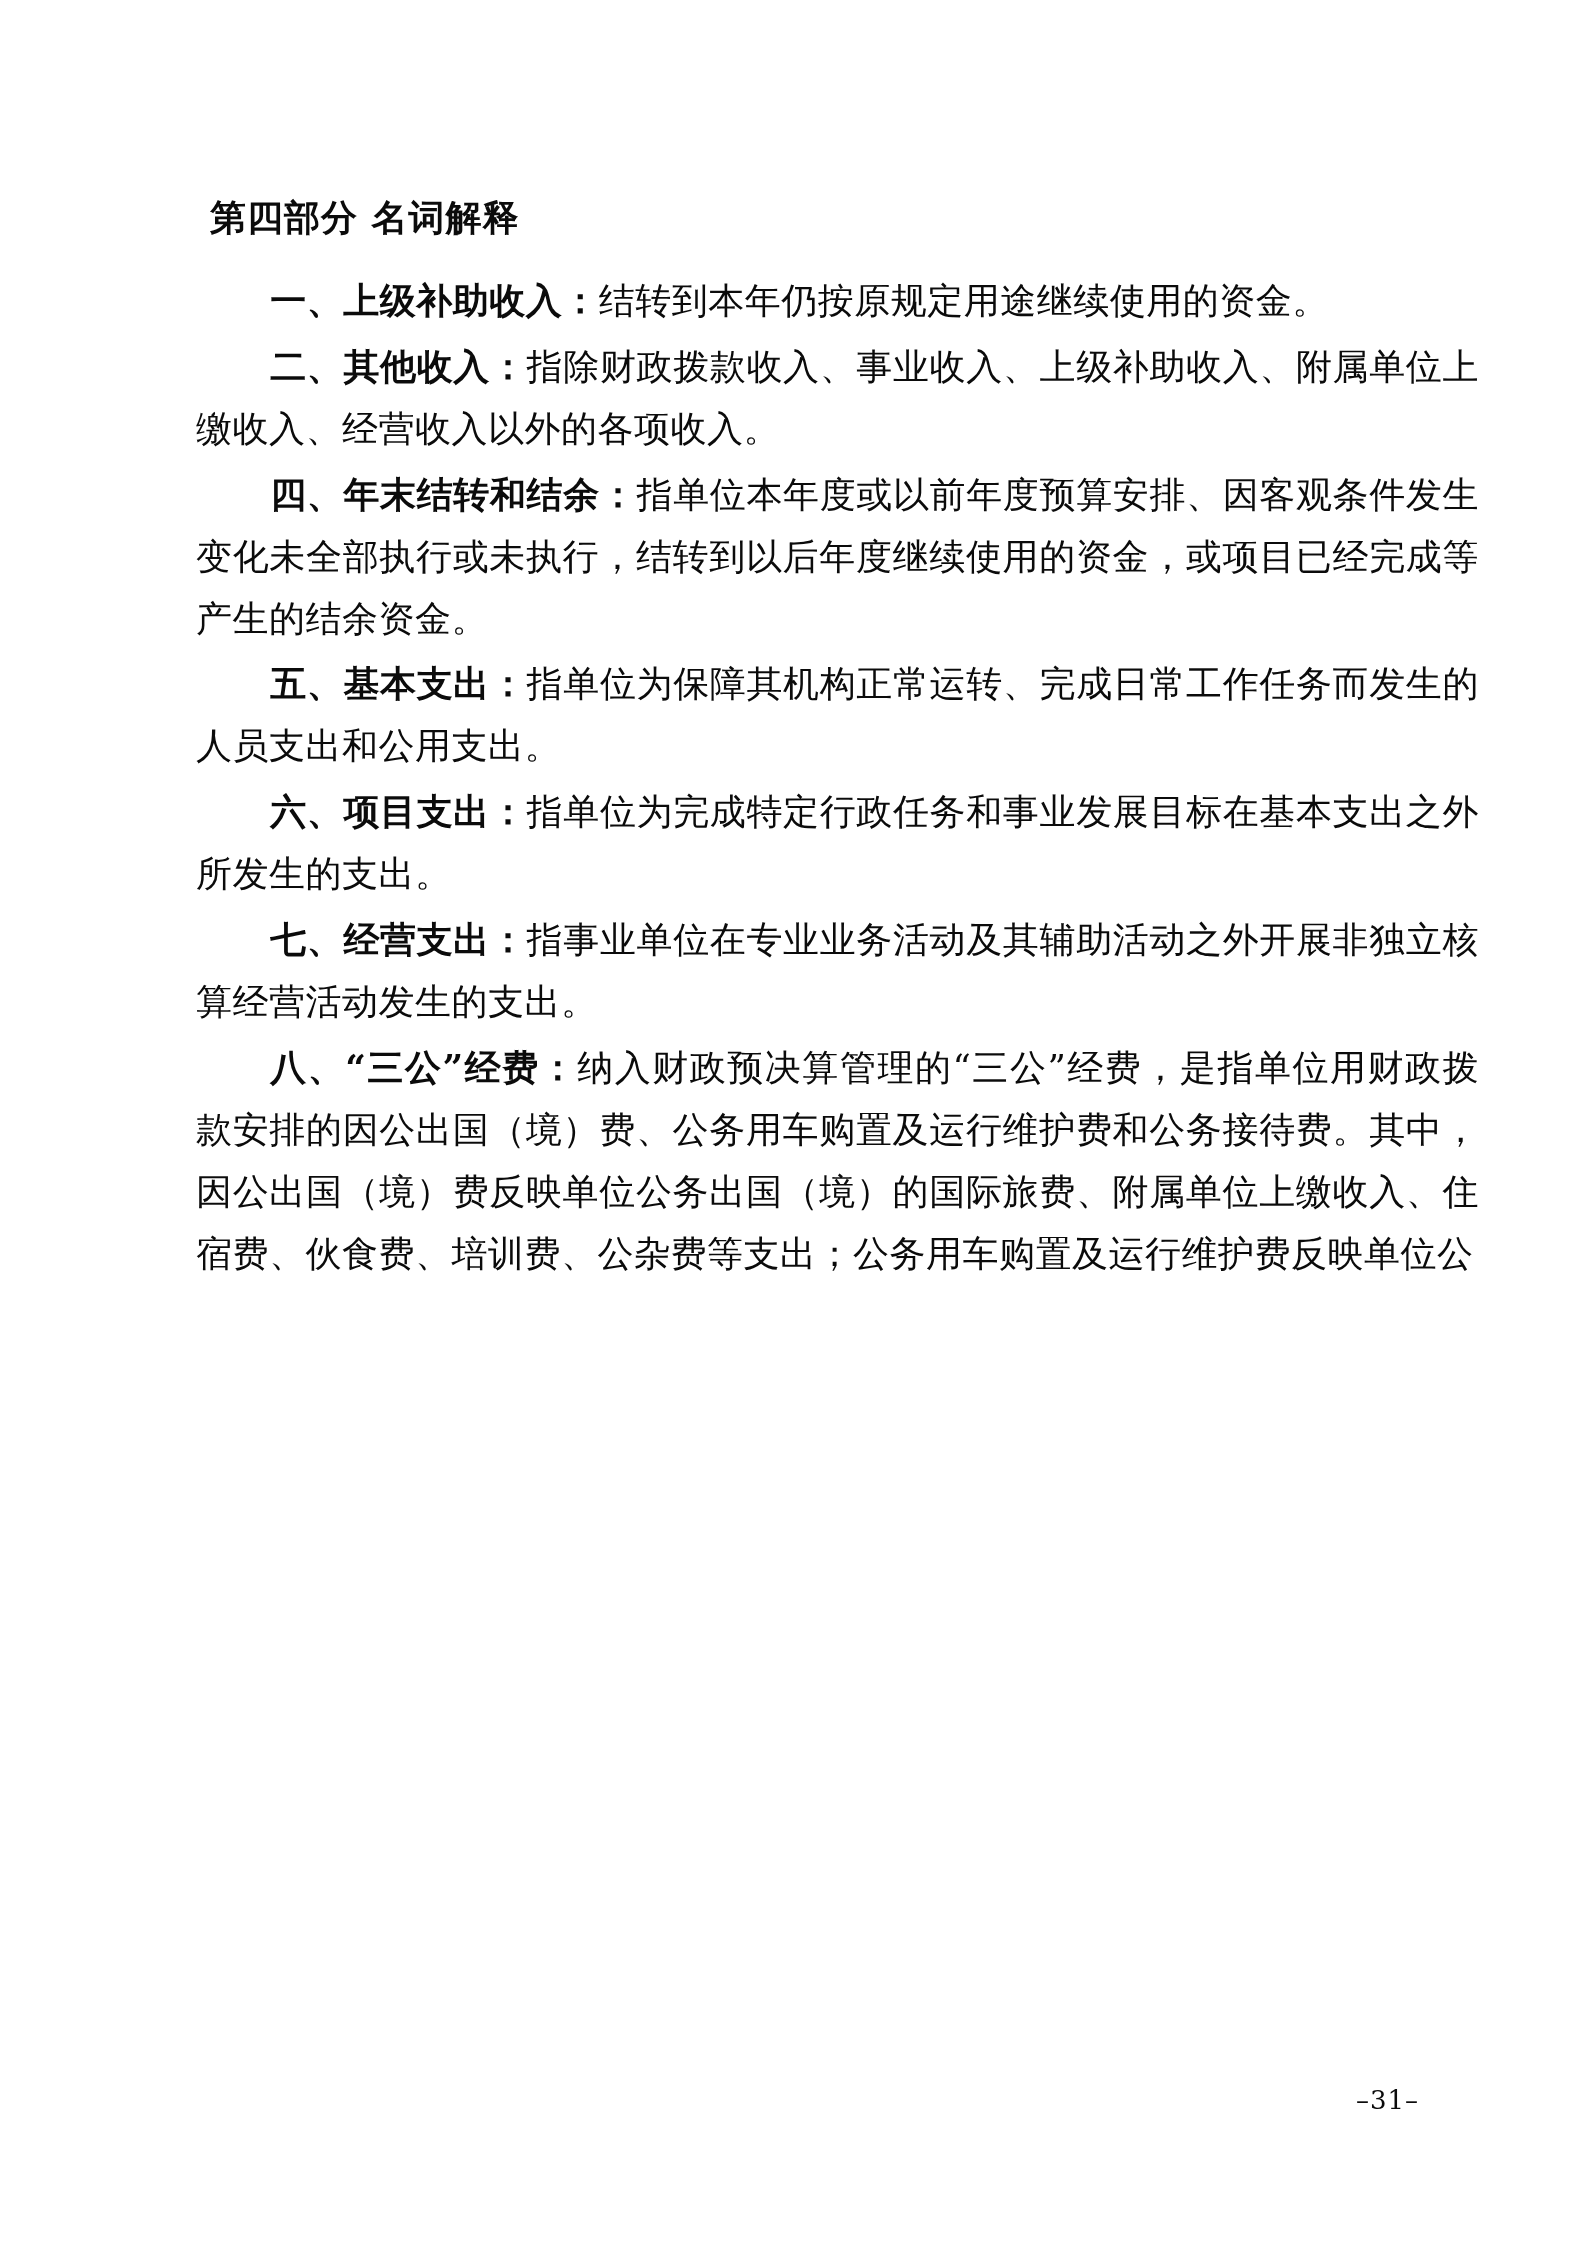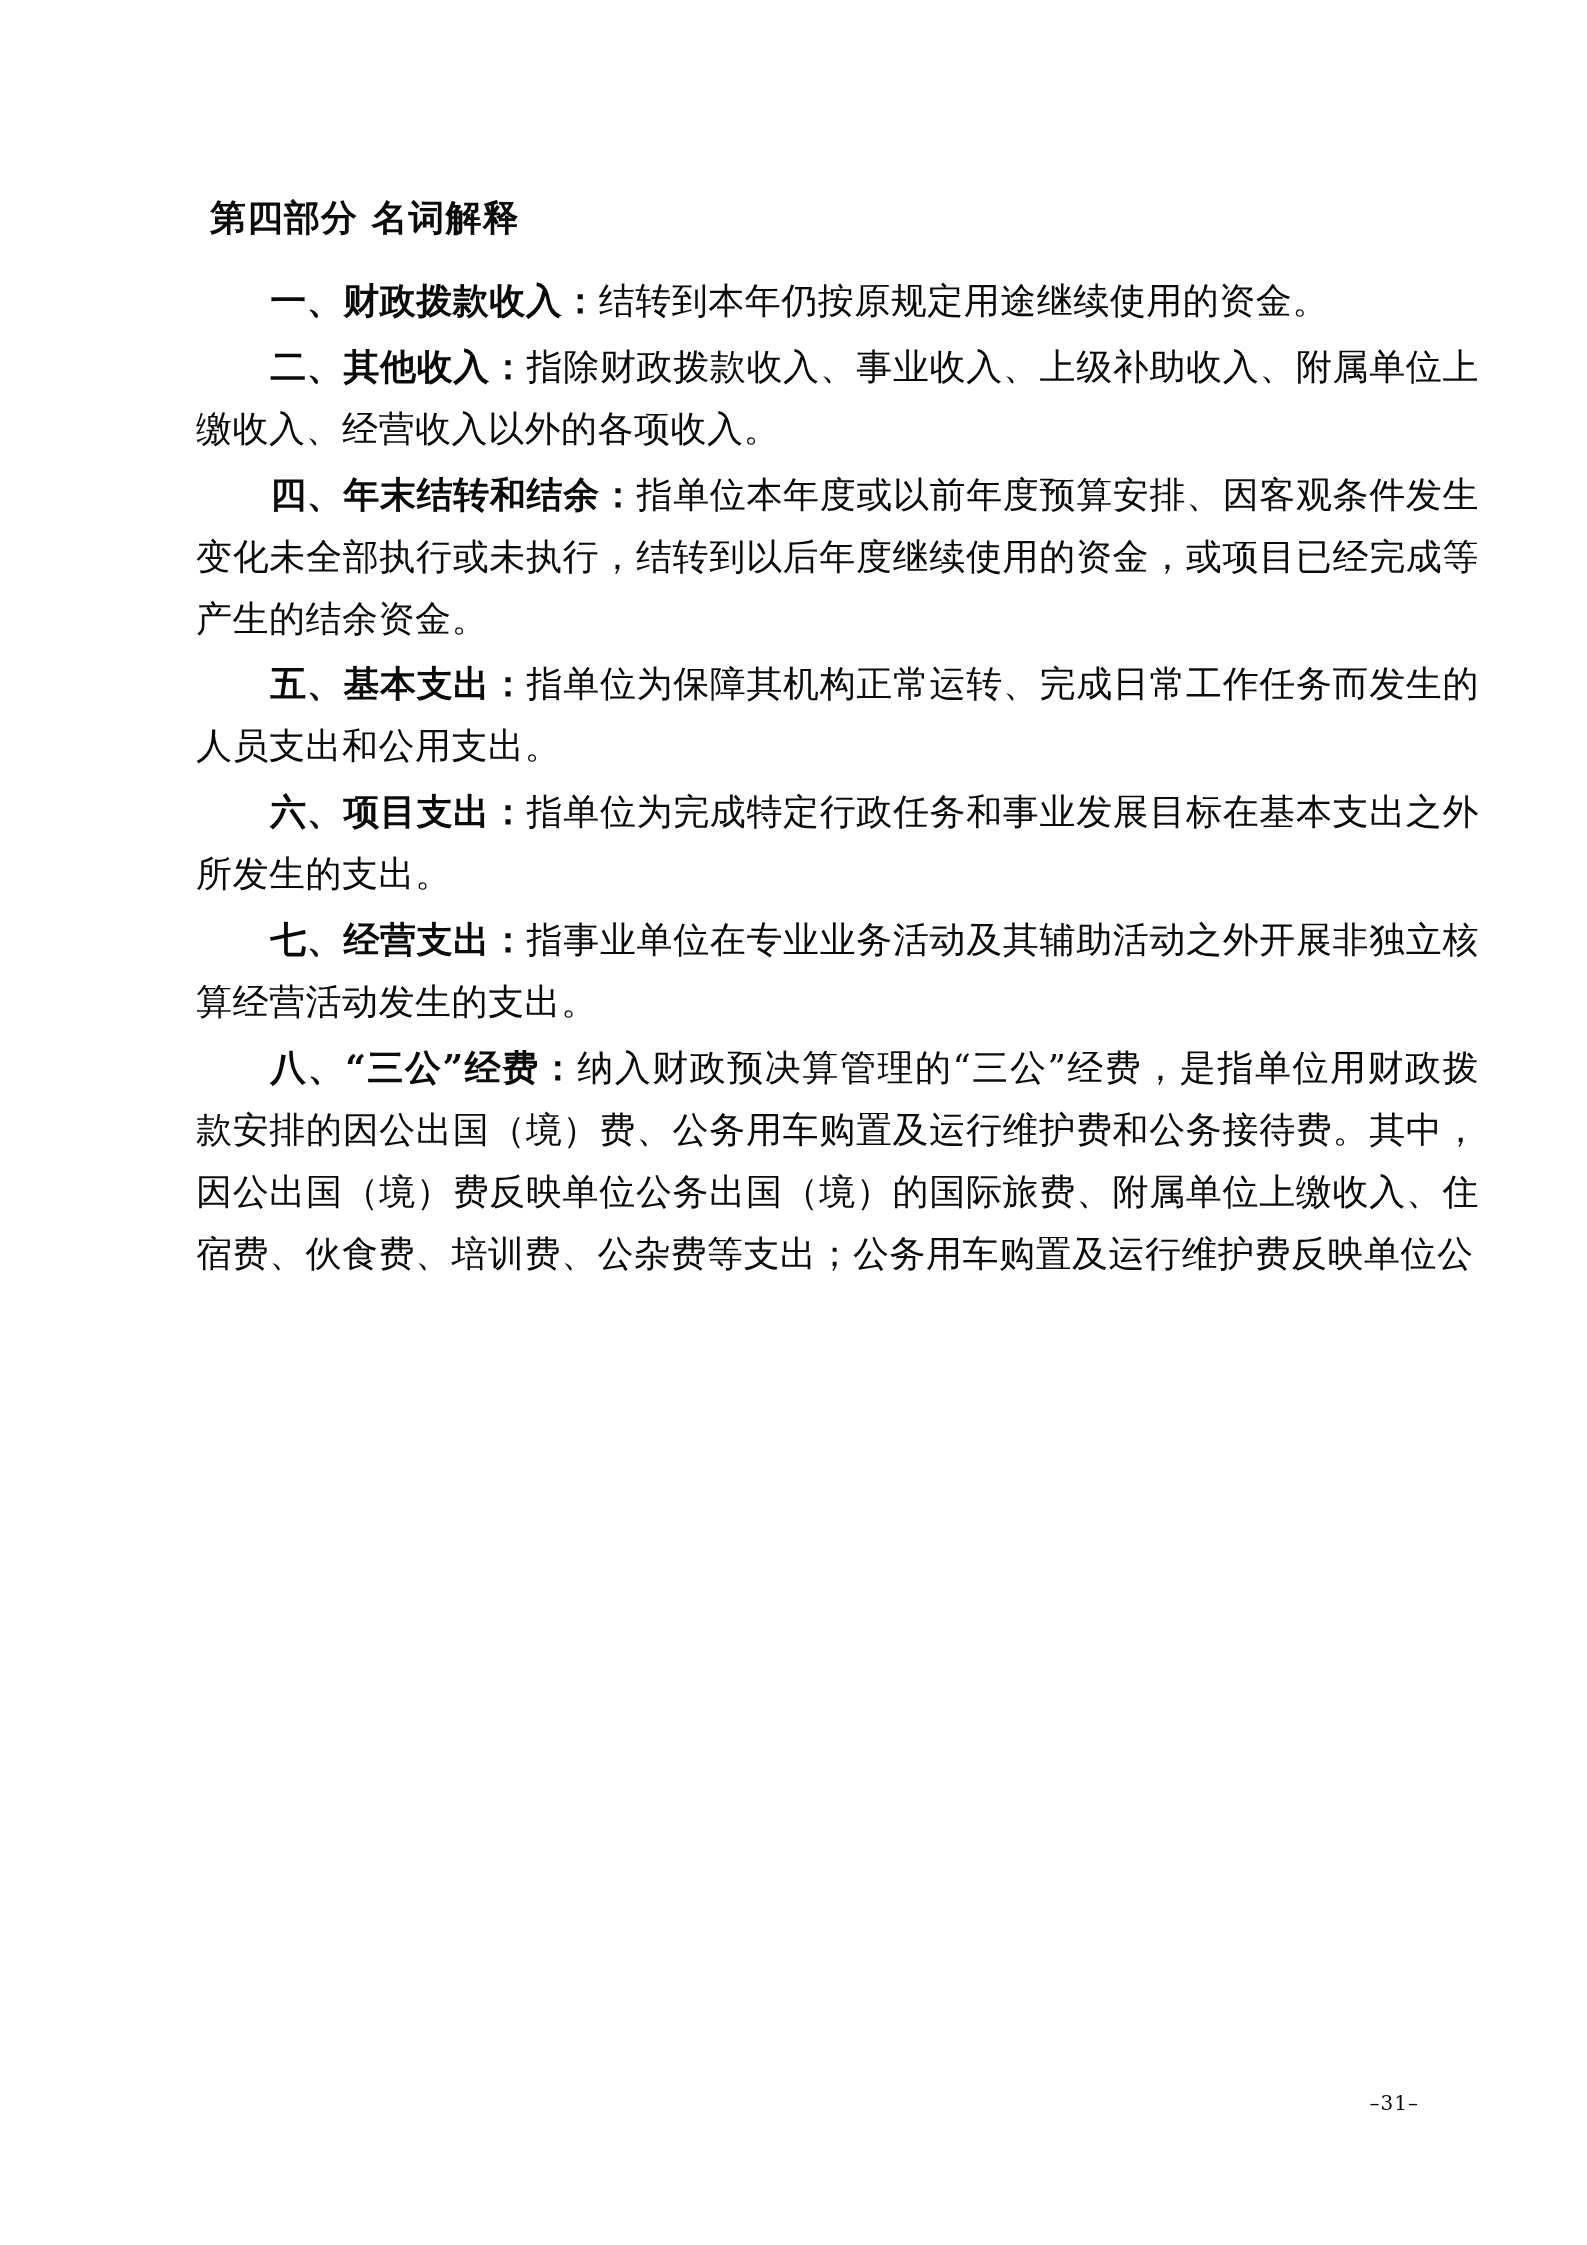--- a/index.html
+++ b/index.html
@@ -40,33 +40,33 @@
     text-indent: 2.06em;
     letter-spacing: 0.5px;
   }
   .para .term {
     font-weight: 700;
   }
   .page-number {
     position: absolute;
     right: 168px;
     bottom: 130px;
-    font-size: 20px;
+    font-size: 26px;
     letter-spacing: 1px;
   }
 </style>
 </head>
 <body>
 
 <div class="page">
 
   <h1 class="doc-title">第四部分  名词解释</h1>
 
   <p class="para">
-    <span class="term">一、财政拨款收入：</span><span>结转到本年仍按原规定用途继续使用的资金。</span>
+    <span class="term">一、上级补助收入：</span><span>结转到本年仍按原规定用途继续使用的资金。</span>
   </p>
 
   <p class="para">
     <span class="term">二、其他收入：</span><span>指除财政拨款收入、事业收入、上级补助收入、附属单位上缴收入、经营收入以外的各项收入。</span>
   </p>
 
 
   <p class="para">
     <span class="term">四、年末结转和结余：</span><span>指单位本年度或以前年度预算安排、因客观条件发生变化未全部执行或未执行，结转到以后年度继续使用的资金，或项目已经完成等产生的结余资金。</span>
   </p>

